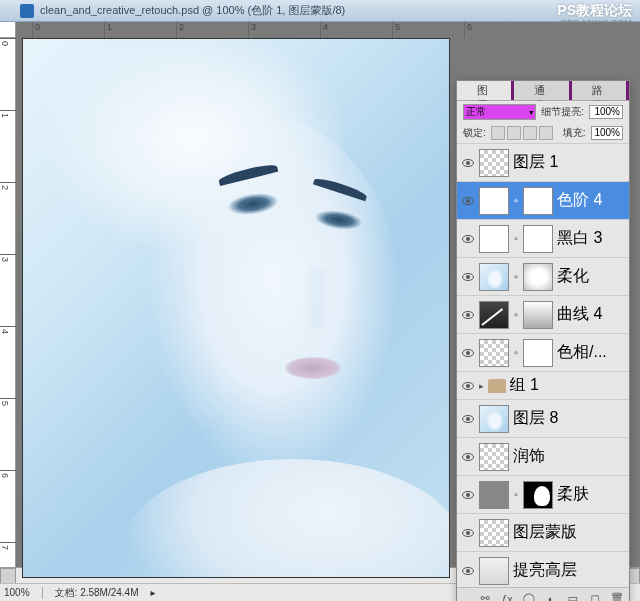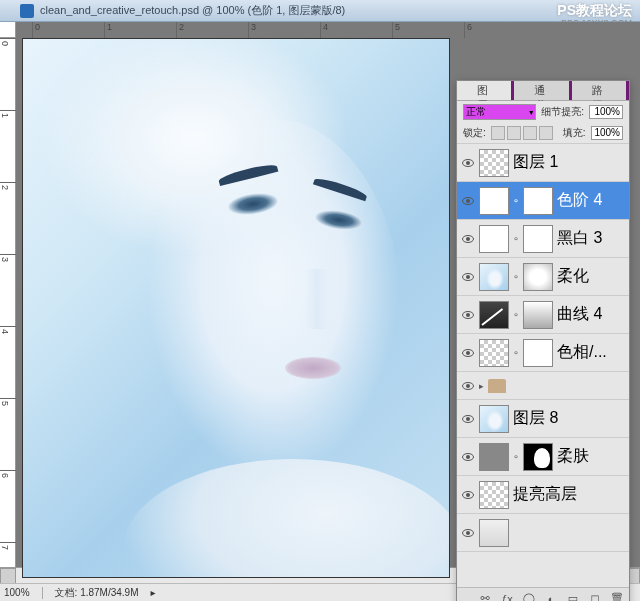--- a/index.html
+++ b/index.html
@@ -133,21 +133,21 @@
         <div class="right-col"></div>
       </div>
       <div class="scrollbar-h">
         <div class="sb-btn"></div>
         <div style="flex:1"></div>
         <div class="sb-btn"></div>
       </div>
       <div class="statusbar">
         <span>100%</span>
         <div class="status-sep"></div>
-        <span><span>文档:</span> <span>1.87M/34.9M</span></span>
+        <span><span>文档:</span> <span>2.58M/24.4M</span></span>
         <span>▸</span>
       </div>
     </div>
 
     <div class="panel">
       <div class="panel-tabs" id="panel-tabs">
           <div class="tab active">图层</div>
           <div class="tab">通道</div>
           <div class="tab">路径</div>
         </div>
@@ -258,20 +258,21 @@
           </div>
           <div class="layer short">
             <div class="eye">
               <svg viewBox="0 0 12 10">
                 <ellipse cx="6" cy="5" rx="5.5" ry="3.5" fill="none" stroke="#555" stroke-width="1"></ellipse>
                 <circle cx="6" cy="5" r="2" fill="#555"></circle>
               </svg>
             </div>
             <span class="arrow-toggle">▸</span>
             <div class="folder-ic"></div>
+            <span class="layer-name">组 1</span>
           </div>
           <div class="layer">
             <div class="eye">
               <svg viewBox="0 0 12 10">
                 <ellipse cx="6" cy="5" rx="5.5" ry="3.5" fill="none" stroke="#555" stroke-width="1"></ellipse>
                 <circle cx="6" cy="5" r="2" fill="#555"></circle>
               </svg>
             </div>
             <div class="thumb-group">
               <div class="thumb portrait-th"></div>
@@ -279,48 +280,61 @@
             <span class="layer-name">图层 8</span>
           </div>
           <div class="layer">
             <div class="eye">
               <svg viewBox="0 0 12 10">
                 <ellipse cx="6" cy="5" rx="5.5" ry="3.5" fill="none" stroke="#555" stroke-width="1"></ellipse>
                 <circle cx="6" cy="5" r="2" fill="#555"></circle>
               </svg>
             </div>
             <div class="thumb-group">
+              <div class="thumb checker"></div>
+            </div>
+            <span class="layer-name">润饰</span>
+          </div>
+          <div class="layer">
+            <div class="eye">
+              <svg viewBox="0 0 12 10">
+                <ellipse cx="6" cy="5" rx="5.5" ry="3.5" fill="none" stroke="#555" stroke-width="1"></ellipse>
+                <circle cx="6" cy="5" r="2" fill="#555"></circle>
+              </svg>
+            </div>
+            <div class="thumb-group">
               <div class="thumb gray-th"></div>
               <span class="link-ic">⚬</span>
               <div class="thumb mask mask-face"></div>
             </div>
             <span class="layer-name">柔肤</span>
           </div>
           <div class="layer">
             <div class="eye">
               <svg viewBox="0 0 12 10">
                 <ellipse cx="6" cy="5" rx="5.5" ry="3.5" fill="none" stroke="#555" stroke-width="1"></ellipse>
                 <circle cx="6" cy="5" r="2" fill="#555"></circle>
               </svg>
             </div>
             <div class="thumb-group">
               <div class="thumb checker"></div>
             </div>
+            <span class="layer-name">图层蒙版</span>
+          </div>
+          <div class="layer">
+            <div class="eye">
+              <svg viewBox="0 0 12 10">
+                <ellipse cx="6" cy="5" rx="5.5" ry="3.5" fill="none" stroke="#555" stroke-width="1"></ellipse>
+                <circle cx="6" cy="5" r="2" fill="#555"></circle>
+              </svg>
+            </div>
+            <div class="thumb-group">
+              <div class="thumb blur-th"></div>
+            </div>
             <span class="layer-name">提亮高层</span>
-          </div>
-          <div class="layer">
-            <div class="eye">
-              <svg viewBox="0 0 12 10">
-                <ellipse cx="6" cy="5" rx="5.5" ry="3.5" fill="none" stroke="#555" stroke-width="1"></ellipse>
-                <circle cx="6" cy="5" r="2" fill="#555"></circle>
-              </svg>
-            </div>
-            <div class="thumb-group">
-              <div class="thumb blur-th"></div>
-            </div>
           </div>
         </div>
       <div class="panel-footer">
         <div class="footer-ic">⚯</div>
         <div class="footer-ic">ƒx</div>
         <div class="footer-ic">◯</div>
         <div class="footer-ic">◐</div>
         <div class="footer-ic">▭</div>
         <div class="footer-ic">◻</div>
         <div class="footer-ic">🗑</div>

